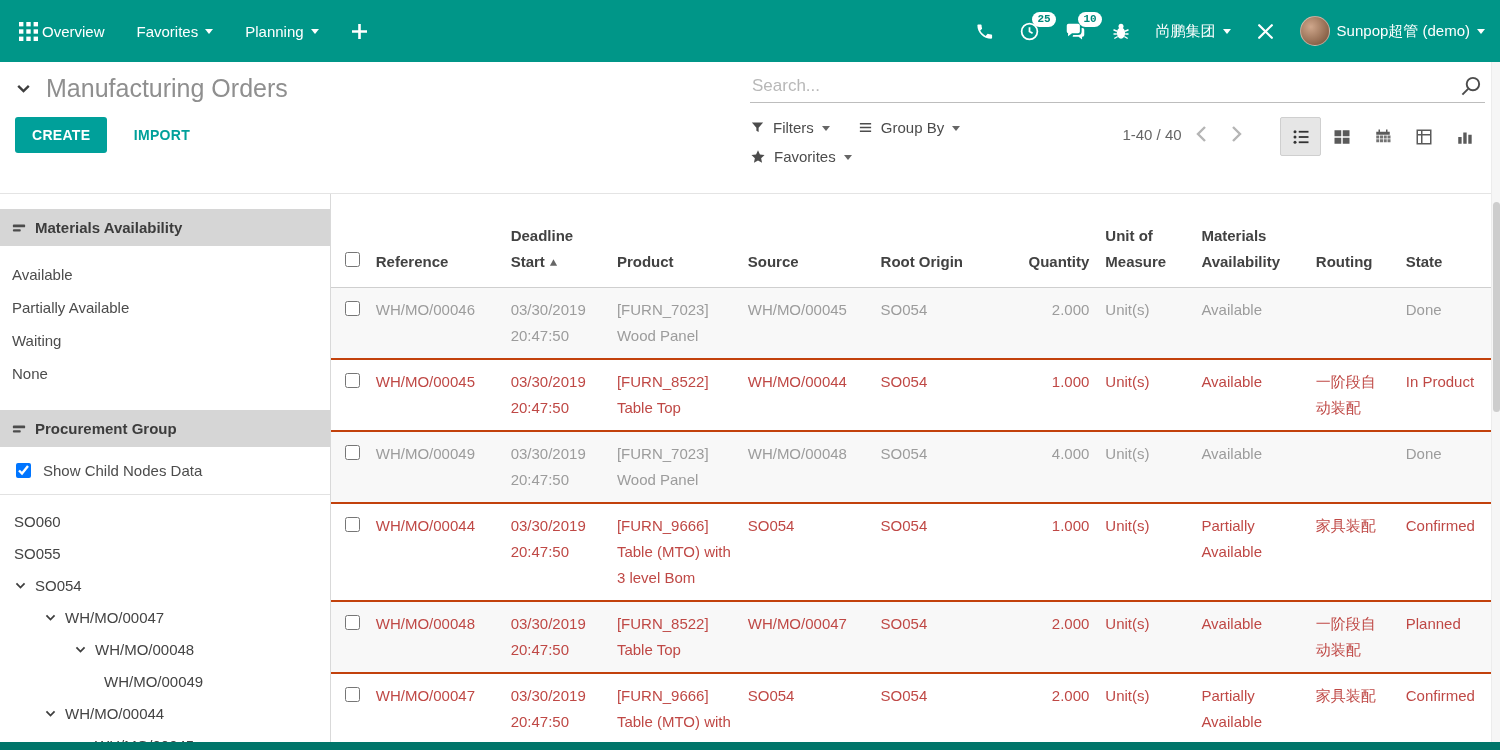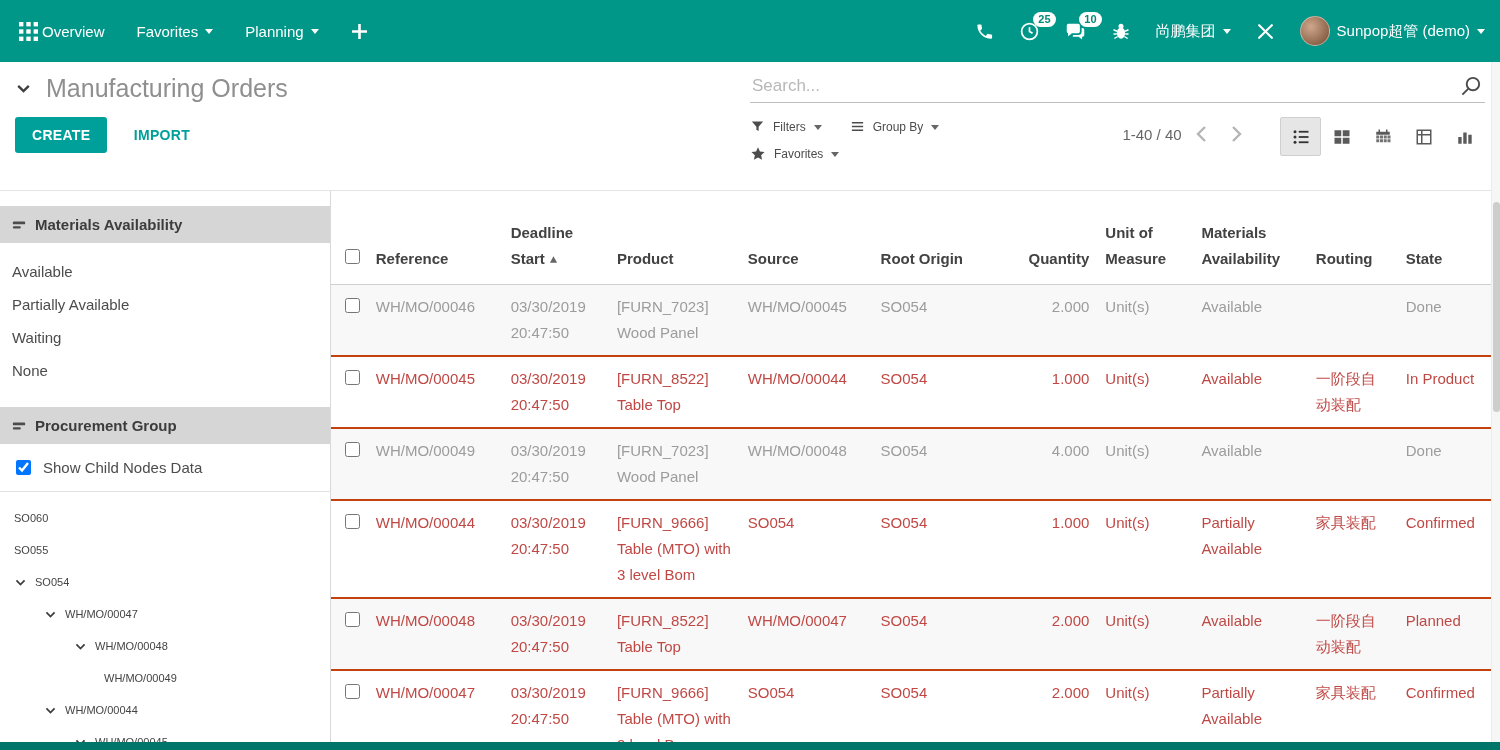--- a/index.html
+++ b/index.html
@@ -13,21 +13,21 @@
   .nav-left { display:flex; align-items:center; }
   .apps-btn { background:none; border:none; cursor:pointer; padding:4px; display:flex; }
   .brand { font-size:24px; font-weight:bold; margin:0 42px 0 16px; color:#fff; text-decoration:none; }
   .nav-menus { display:flex; align-items:center; }
   .nav-link { font-size:15px; margin-right:32px; display:inline-flex; align-items:center;
     gap:7px; color:#fff; text-decoration:none; cursor:pointer; }
   .dcaret { width:0; height:0; border:4px solid transparent; border-top:5px solid #fff; margin-top:5px; }
   .nav-right { margin-left:auto; display:flex; align-items:center; gap:25px; }
   .tray { color:#fff; text-decoration:none; display:inline-flex; align-items:center;
     gap:7px; font-size:15px; cursor:pointer; }
-  .badge-holder { position:relative; }
+  .badge-holder { position:relative;font-family:Liberation Mono, monospace; }
   .badge { position:absolute; top:-9px; right:-16px; background:#fff; color:#00897b;
     font-size:11px; font-weight:bold; border-radius:9px; padding:1px 5px; line-height:13px; }
   .avatar { width:30px; height:30px; border-radius:50%; display:inline-block;
     background:radial-gradient(circle at 35% 35%, #cfa78c, #70492f); border:1px solid rgba(255,255,255,.45); }
 
   
   .control-panel { padding:12px 15px 16px; border-bottom:1px solid #e4e4e4; flex:0 0 auto; }
   .cp-row1 { display:flex; align-items:center; }
   .breadcrumb { display:flex; align-items:center; cursor:pointer; }
   .page-title { font-size:25px; color:#8f8f8f; font-weight:normal; margin:0 0 0 14px; }
@@ -38,21 +38,21 @@
   .search-icon { display:flex; cursor:pointer; padding:0 2px; }
 
   .cp-row2 { display:flex; margin-top:14px; align-items:flex-start; }
   .btn-create { background:#00A09A; color:#fff; border:none; padding:10px 17px; font-size:14px;
     font-weight:bold; border-radius:3px; cursor:pointer; letter-spacing:.3px; }
   .btn-import { background:none; border:none; color:#00A09A; font-weight:bold; font-size:14px;
     margin-left:16px; cursor:pointer; letter-spacing:.3px; }
   .cp-right { margin-left:auto; width:735px; display:flex; align-items:flex-start; }
   .search-options { flex:1; padding-top:2px; }
   .opt-line { display:flex; gap:28px; margin-bottom:12px; align-items:center; }
-  .opt { display:inline-flex; gap:8px; align-items:center; font-size:12px; color:#4c4c4c; cursor:pointer; }
+  .opt { display:inline-flex; gap:8px; align-items:center; font-size:15px; color:#4c4c4c; cursor:pointer; }
   .opt .dcaret { border-top-color:#666; }
   .pager { display:flex; align-items:center; margin-top:4px; }
   .pager-value { width:64px; text-align:center; font-size:15px; color:#666; line-height:21px; }
   .pg-btn { background:none; border:none; cursor:pointer; padding:4px 12px; display:flex; color:#b5b5b5; }
   .view-switcher { display:flex; margin-left:26px; }
   .vs { width:41px; height:39px; display:flex; align-items:center; justify-content:center;
     background:none; border:1px solid transparent; color:#5a5a5a; cursor:pointer; }
   .vs.active { background:#e6e6e6; border-color:#cfcfcf; border-radius:2px; color:#333; }
 
   
@@ -61,21 +61,21 @@
     padding-top:15px; overflow:hidden; }
   .sp-header { background:#d6d6d6; color:#3c3c3c; font-weight:bold; font-size:15px;
     padding:10px 12px; display:flex; align-items:center; gap:9px; }
   .sp-items { padding:12px 0 14px; }
   .sp-item { padding:8px 12px; font-size:15px; color:#4c4c4c; cursor:pointer; }
   .sp-section + .sp-section { margin-top:6px; }
   .sp-check { display:flex; align-items:center; gap:9px; padding:13px 12px;
     border-bottom:1px solid #e2e2e2; font-size:15px; color:#4c4c4c; cursor:pointer; }
   .sp-check input { width:15px; height:15px; }
   .sp-tree { padding-top:10px; }
-  .tree-item { display:flex; align-items:center; gap:8px; height:32px; font-size:11px;
+  .tree-item { display:flex; align-items:center; gap:8px; height:32px; font-size:15px;
     color:#444; cursor:pointer; }
   .tree-item svg { flex:0 0 auto; color:#3e3e3e; }
 
   
   .list-view { flex:1; overflow:hidden; padding-top:15px; }
   table { width:100%; border-collapse:collapse; table-layout:fixed; font-size:15px; }
   th { text-align:left; vertical-align:bottom; padding:14px 8px 12px; color:#424242;
     font-weight:bold; line-height:26px; border-bottom:1px solid #cfcfcf; cursor:pointer; }
   th.h-quantity { text-align:right; }
   th.cb, td.cb { padding-left:14px; }

